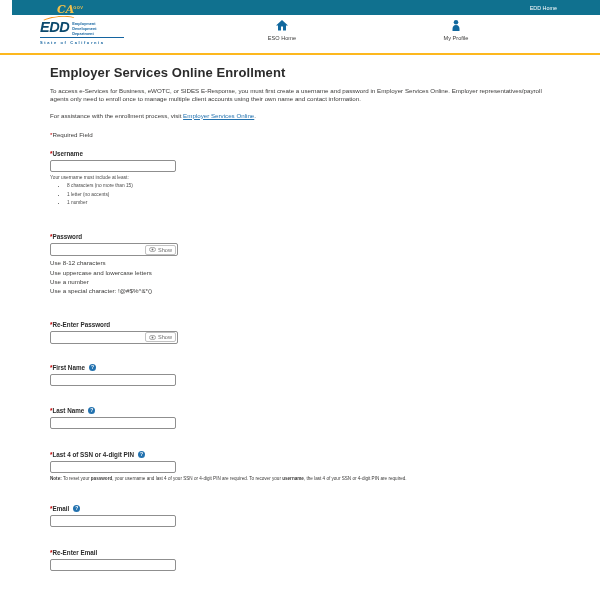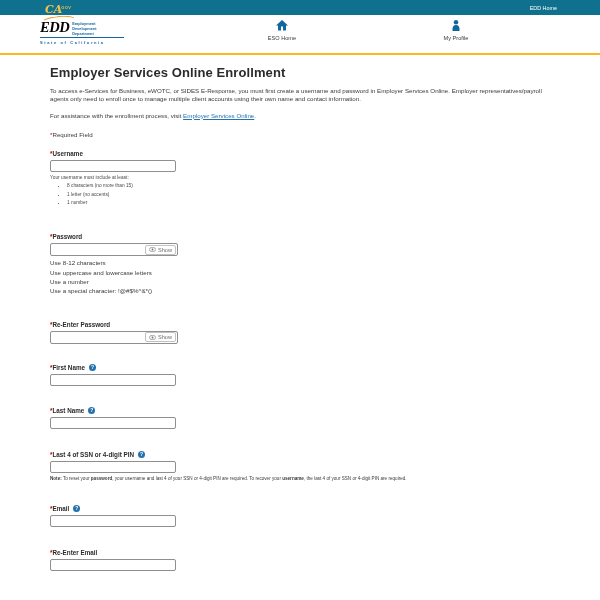--- a/index.html
+++ b/index.html
@@ -1,37 +1,37 @@
 <!DOCTYPE html>
 <html><head>
 <meta charset="utf-8">
 <style>
   * { margin:0; padding:0; box-sizing:border-box; }
   html,body { width:600px; height:600px; overflow:hidden; background:#fff;
     font-family:"Liberation Sans", sans-serif; color:#3b3a39; }
 
   
   .utility-bar { height:15px; background:#10718f; display:flex; align-items:center;
-    justify-content:space-between; padding:0 43px 0 45px; position:relative; z-index:5; }
+    justify-content:space-between; padding:0 43px 0 45px; position:relative; z-index:5;margin-left:12px; }
   .ca-logo { display:flex; align-items:flex-end; text-decoration:none; line-height:15px; }
   .ca-logo .ca { color:#f3c14b; font-family:"DejaVu Serif", serif; font-style:italic;
     font-weight:bold; font-size:11px; line-height:13px; }
   .ca-logo .gov { color:#f3c14b; font-size:4px; letter-spacing:.4px; margin-left:-1px;
     margin-bottom:1px; font-weight:bold; }
   .utility-link { color:#fff; font-size:5.4px; text-decoration:none; }
 
   
   .site-header { height:38px; background:#fff; position:relative; }
   .edd-logo { position:absolute; left:40px; top:5px; width:84px; text-decoration:none; display:block; }
   .edd-main { display:flex; align-items:flex-start; gap:3px; position:relative; }
   .edd-swoosh { position:absolute; top:-4px; left:1px; width:36px; height:11px;
     border-top:1.6px solid #f7941d; border-left:1px solid transparent;
     border-right:1px solid transparent; border-radius:50%; transform:rotate(-5deg); }
-  .edd-word { color:#000000; font-weight:bold; font-style:italic; font-size:14.5px;
-    line-height:15px; letter-spacing:-.5px;font-family:Liberation Serif, serif; }
+  .edd-word { color:#0c4a6e; font-weight:bold; font-style:italic; font-size:14.5px;
+    line-height:15px; letter-spacing:-.5px; }
   .edd-dept { display:flex; flex-direction:column; color:#1464a0; font-size:3.9px;
     font-weight:bold; line-height:4.8px; padding-top:2px; }
   .edd-tagline { margin-top:1px; border-top:1.2px solid #1464a0; padding-top:1.2px;
     color:#1464a0; font-size:4px; letter-spacing:1.6px; font-weight:bold; white-space:nowrap; }
   .nav-item { position:absolute; top:5px; width:72px; display:flex; flex-direction:column;
     align-items:center; text-decoration:none; color:#3b3a39; }
   .nav-eso { left:246px; }
   .nav-profile { left:420px; }
   .nav-icon { height:11px; margin-bottom:4px; display:flex; align-items:flex-end; }
   .nav-label { font-size:5.6px; }

